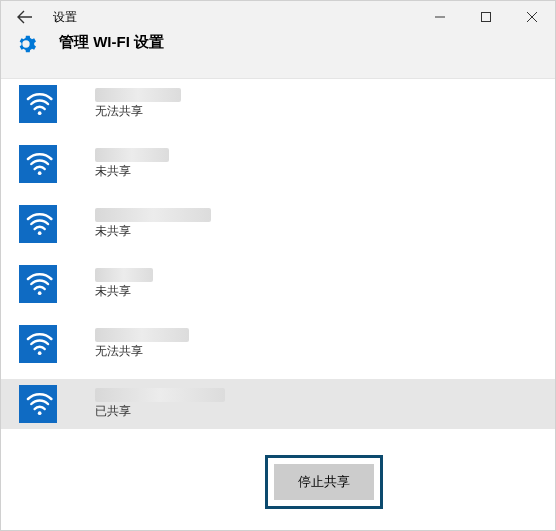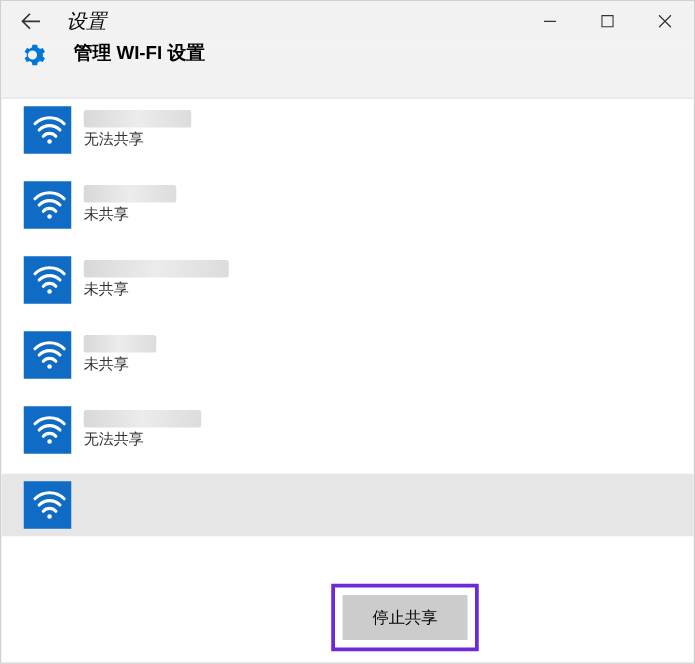--- a/index.html
+++ b/index.html
@@ -22,22 +22,21 @@
     width: 48px;
     height: 32px;
     display: flex;
     align-items: center;
     justify-content: center;
     font-size: 16px;
   }
   .titlebar-title {
     flex: 0 0 auto;
     padding-left: 4px;
-    font-size: 16px;
-    font-style: italic;
+    font-size: 12px;
   }
   .spacer { flex: 1; }
   .win-controls { display: flex; }
   .win-btn {
     width: 46px;
     height: 32px;
     display: flex;
     align-items: center;
     justify-content: center;
     font-size: 12px;
@@ -66,20 +65,21 @@
   }
   .list {
     padding-top: 0;
   }
   .wifi-item {
     display: flex;
     align-items: center;
     padding: 4px 0 4px 18px;
     height: 50px;
     position: relative;
+    gap: 28px;
   }
   .wifi-item.selected {
     background: #e6e6e6;
     padding-bottom: 4px;
   }
   .wifi-icon {
     width: 38px;
     height: 38px;
     background: #0f6bc3;
     display: flex;
@@ -116,24 +116,23 @@
   .action-btn {
     background: #cccccc;
     border: none;
     font-size: 13px;
     font-family: inherit;
     padding: 9px 24px;
     cursor: pointer;
     min-width: 96px;
   }
   .highlight-box {
-    border: 3px solid #6d28d9;
+    border: 3px solid #0c4a6e;
     padding: 6px;
     display: inline-block;
-    margin-top: 12px;
   }
 </style>
 </head>
 <body>
 
 <div class="titlebar">
   <div class="back-btn">
     <svg width="16" height="16" viewBox="0 0 16 16">
       <path d="M7 2 L1 8 L7 14 M1 8 L15 8" stroke="#333" stroke-width="1.4" fill="none"></path>
     </svg>
@@ -246,20 +245,24 @@
     <div class="gap"></div>
     <div class="wifi-item selected">
       <div class="wifi-icon">
         <svg width="30" height="30" viewBox="0 0 36 36">
           <path d="M6 12 A20 20 0 0 1 34 12" stroke="#fff" stroke-width="3" fill="none" stroke-linecap="round"></path>
           <path d="M10 18 A14 14 0 0 1 30 18" stroke="#fff" stroke-width="3" fill="none" stroke-linecap="round"></path>
           <path d="M14 24 A8 8 0 0 1 26 24" stroke="#fff" stroke-width="3" fill="none" stroke-linecap="round"></path>
           <circle cx="20" cy="29" r="2.2" fill="#fff"></circle>
         </svg>
       </div>
+      <div class="wifi-text">
+        <div class="wifi-name blurred" style="width: 130px;"></div>
+        <div class="wifi-status">已共享</div>
+      </div>
     </div>
   </div>
 
 <div class="action-row">
   <span class="highlight-box">
     <button class="action-btn">停止共享</button>
   </span>
 </div>
 
 </body></html>

